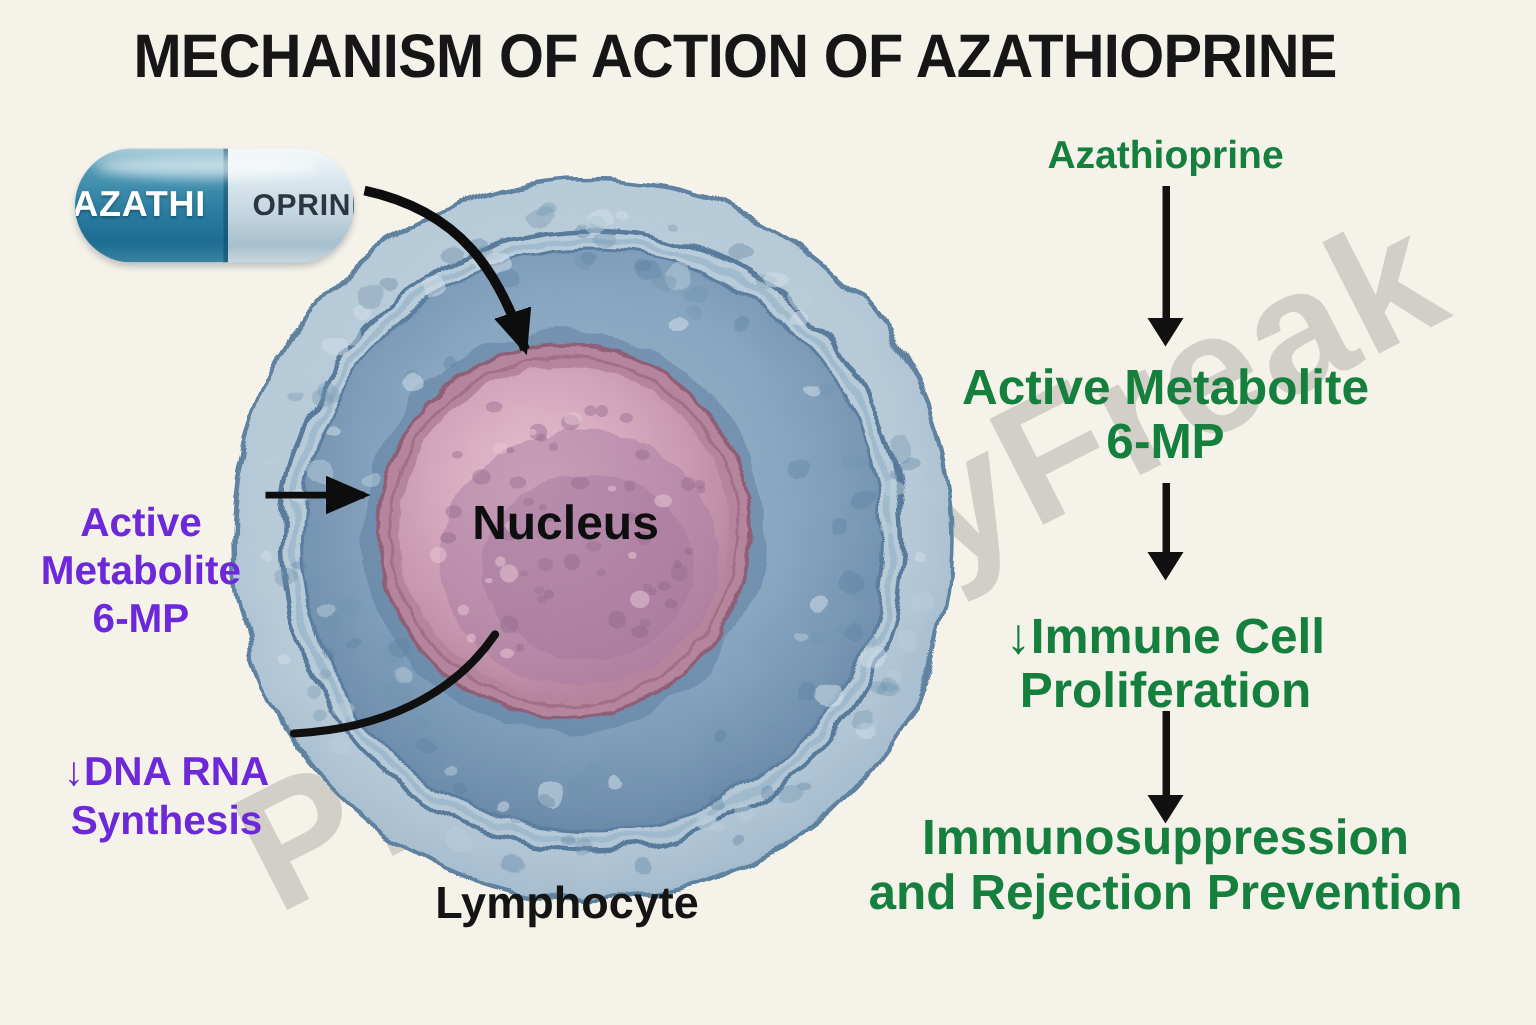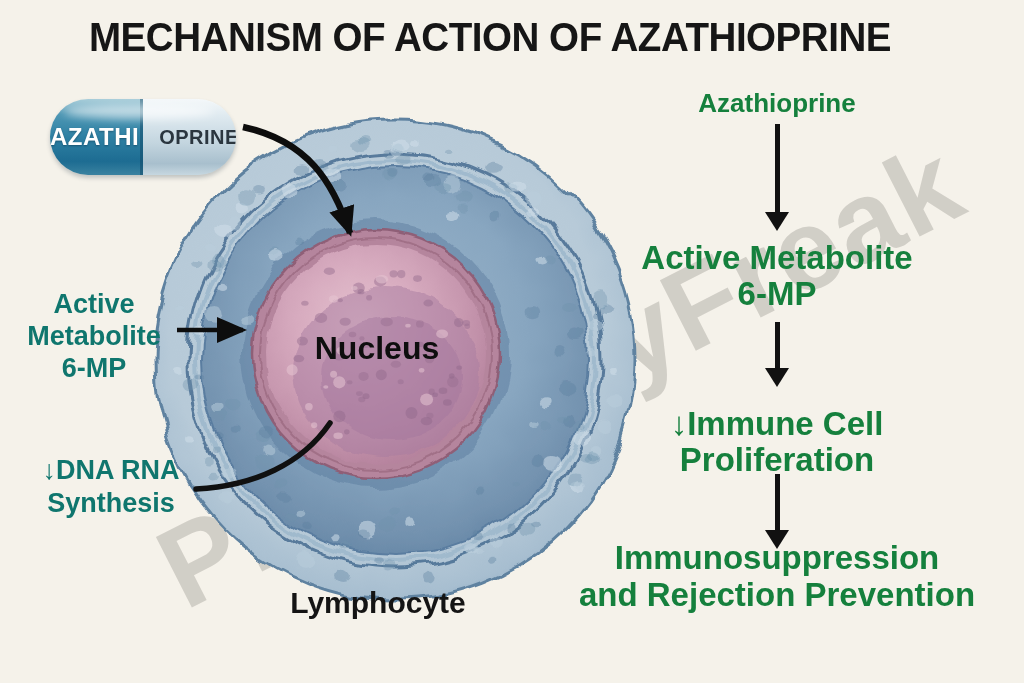--- a/index.html
+++ b/index.html
@@ -33,34 +33,34 @@
     box-shadow:0 3px 4px rgba(40,60,75,.25), inset 0 -7px 10px rgba(10,40,60,.18);
   }
   .cap-left{
     width:55%;display:flex;align-items:center;justify-content:flex-end;
     background:linear-gradient(180deg,#a6ccd9 0%,#4e97b4 20%,#2e80a3 50%,#1d6c92 82%,#3a82a0 100%);
     border-right:3px solid rgba(15,70,100,.5);
     box-sizing:border-box;
   }
   .cap-left span{
     color:#ffffff;font-weight:bold;font-size:24px;letter-spacing:.5px;
-    text-shadow:0 1px 2px rgba(0,30,50,.4);padding-right:1px;
+    text-shadow:0 1px 2px rgba(0,30,50,.4);padding-right:12px;
   }
   .cap-right{
     flex:1;display:flex;align-items:center;
     background:linear-gradient(180deg,#f4f8fa 0%,#dfeaf0 22%,#c3d5df 58%,#a8bfcd 85%,#c6d7e0 100%);
   }
   .cap-right span{color:#2b363f;font-weight:bold;font-size:20px;letter-spacing:.5px;padding-left:16px;}
   .cap-shine{
     position:absolute;left:14px;top:5px;width:150px;height:15px;border-radius:50%;
     background:rgba(255,255,255,.6);filter:blur(4px);
   }
 
   
-  .lbl{position:absolute;font-weight:bold;text-align:center;color:#0f766e;}
+  .lbl{position:absolute;font-weight:bold;text-align:center;color:#6d28d9;margin-top:44px;}
   .lbl-active{left:13px;top:288px;width:162px;font-size:27px;line-height:32px;}
   .lbl-dna{left:25px;top:454px;width:172px;font-size:27px;line-height:33px;}
 
   .nucleus-label{
     position:absolute;left:307px;top:330px;width:140px;text-align:center;
     font-size:32px;font-weight:bold;color:#0e0e0e;
   }
   .lymph-label{
     position:absolute;left:288px;top:586px;width:180px;text-align:center;
     font-size:30px;font-weight:bold;

